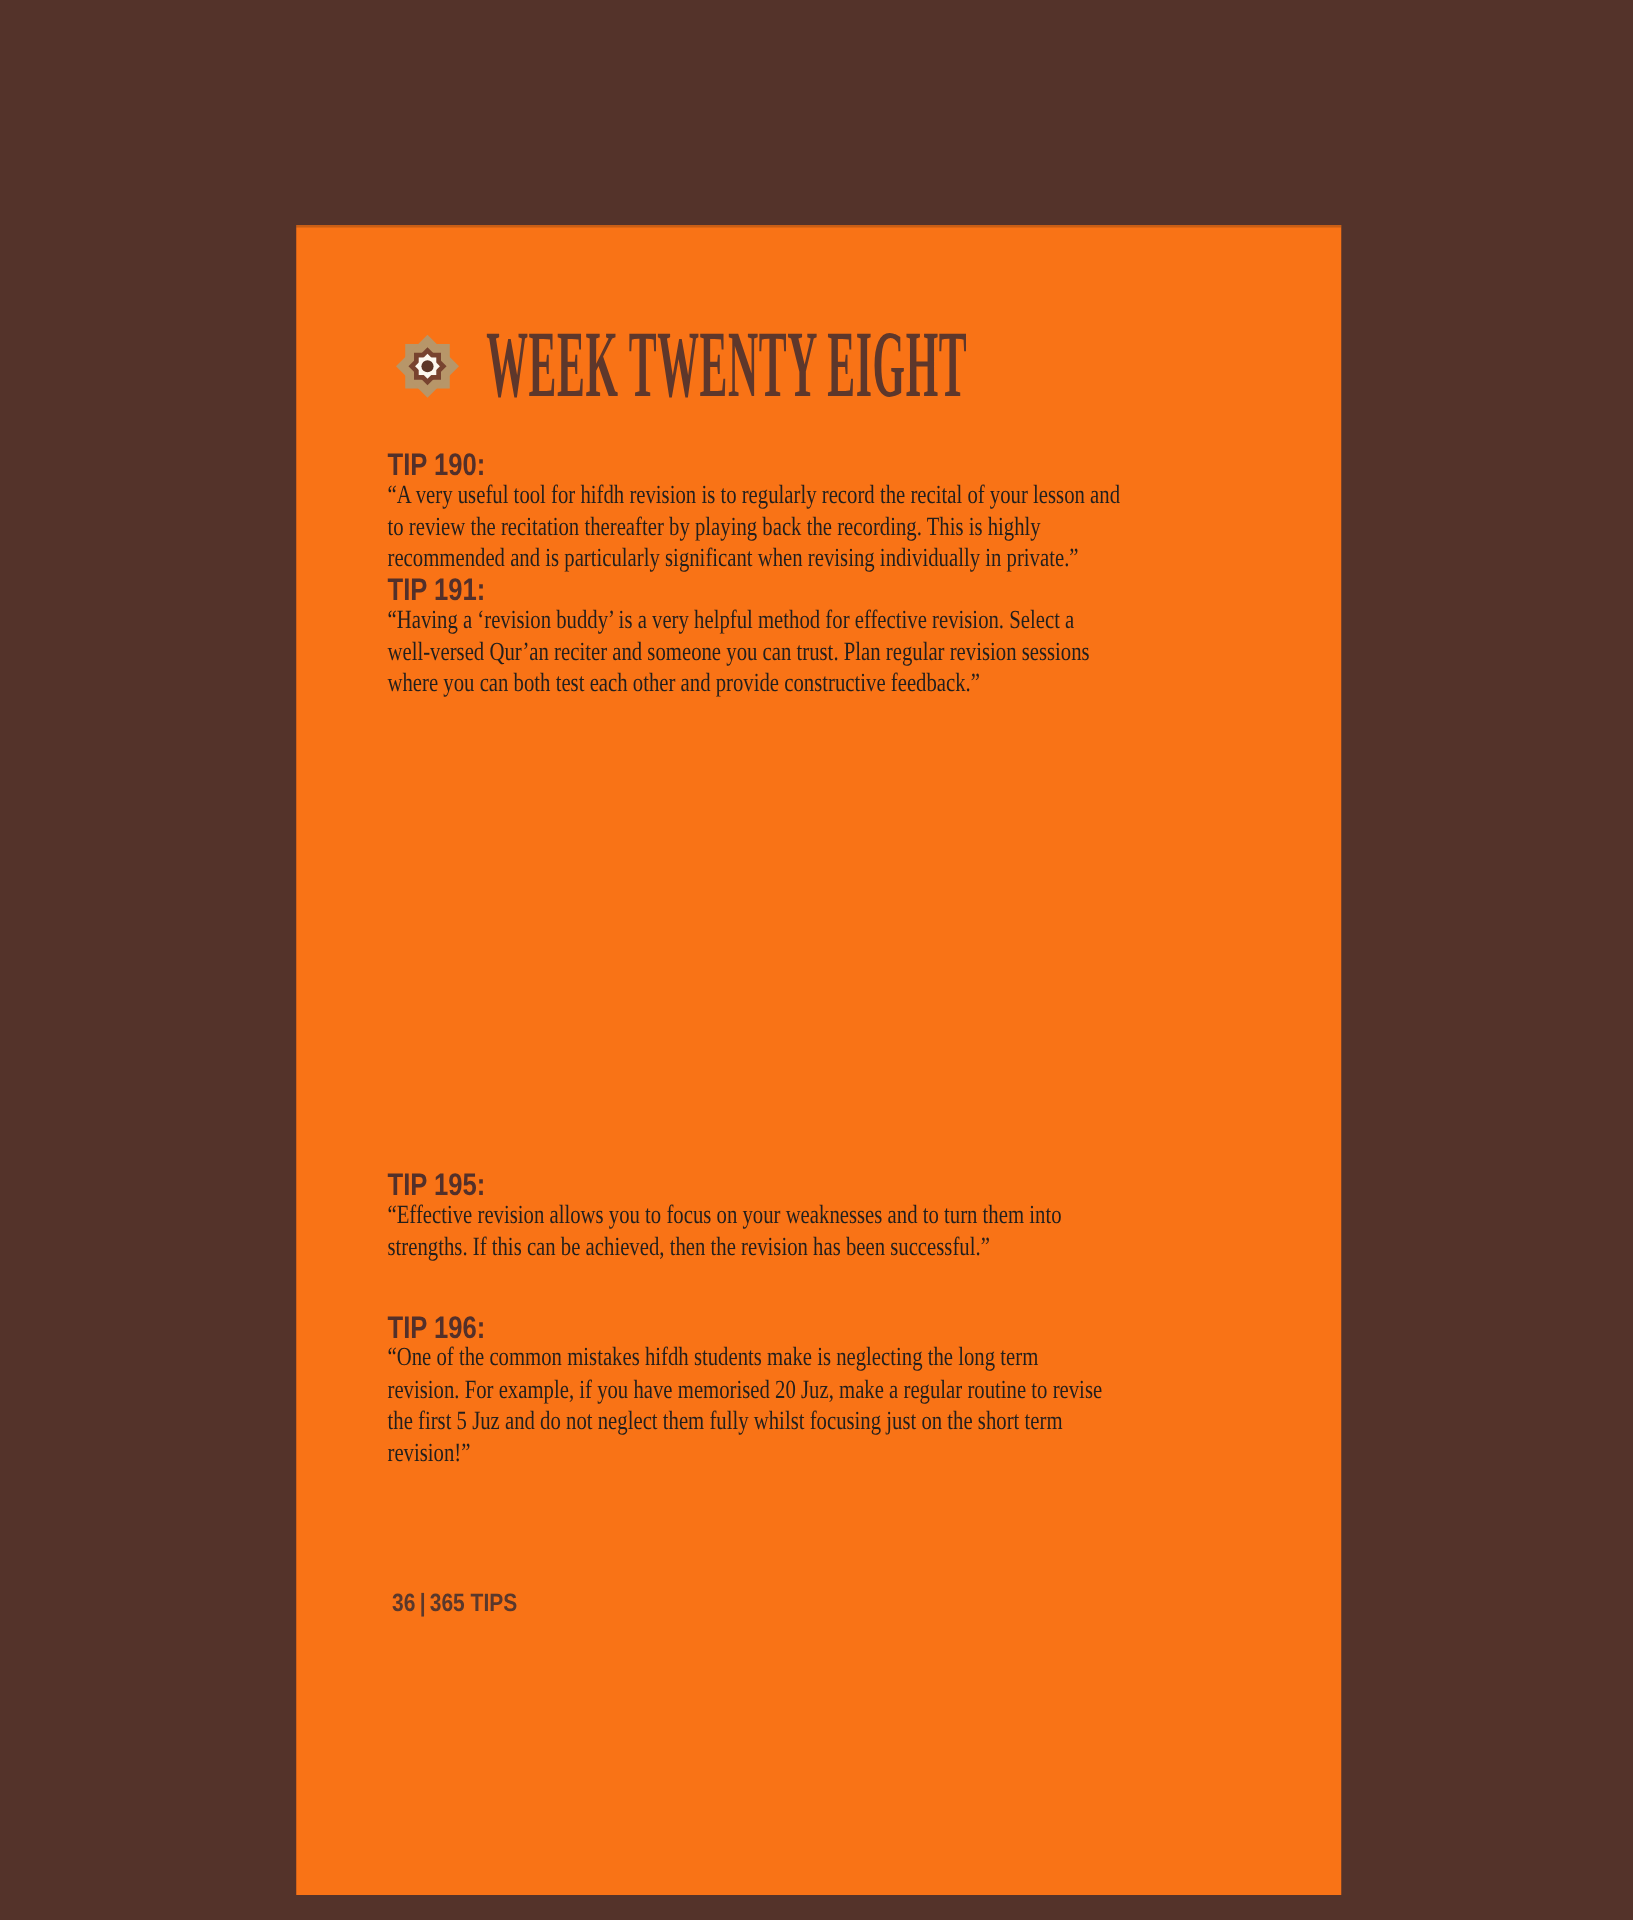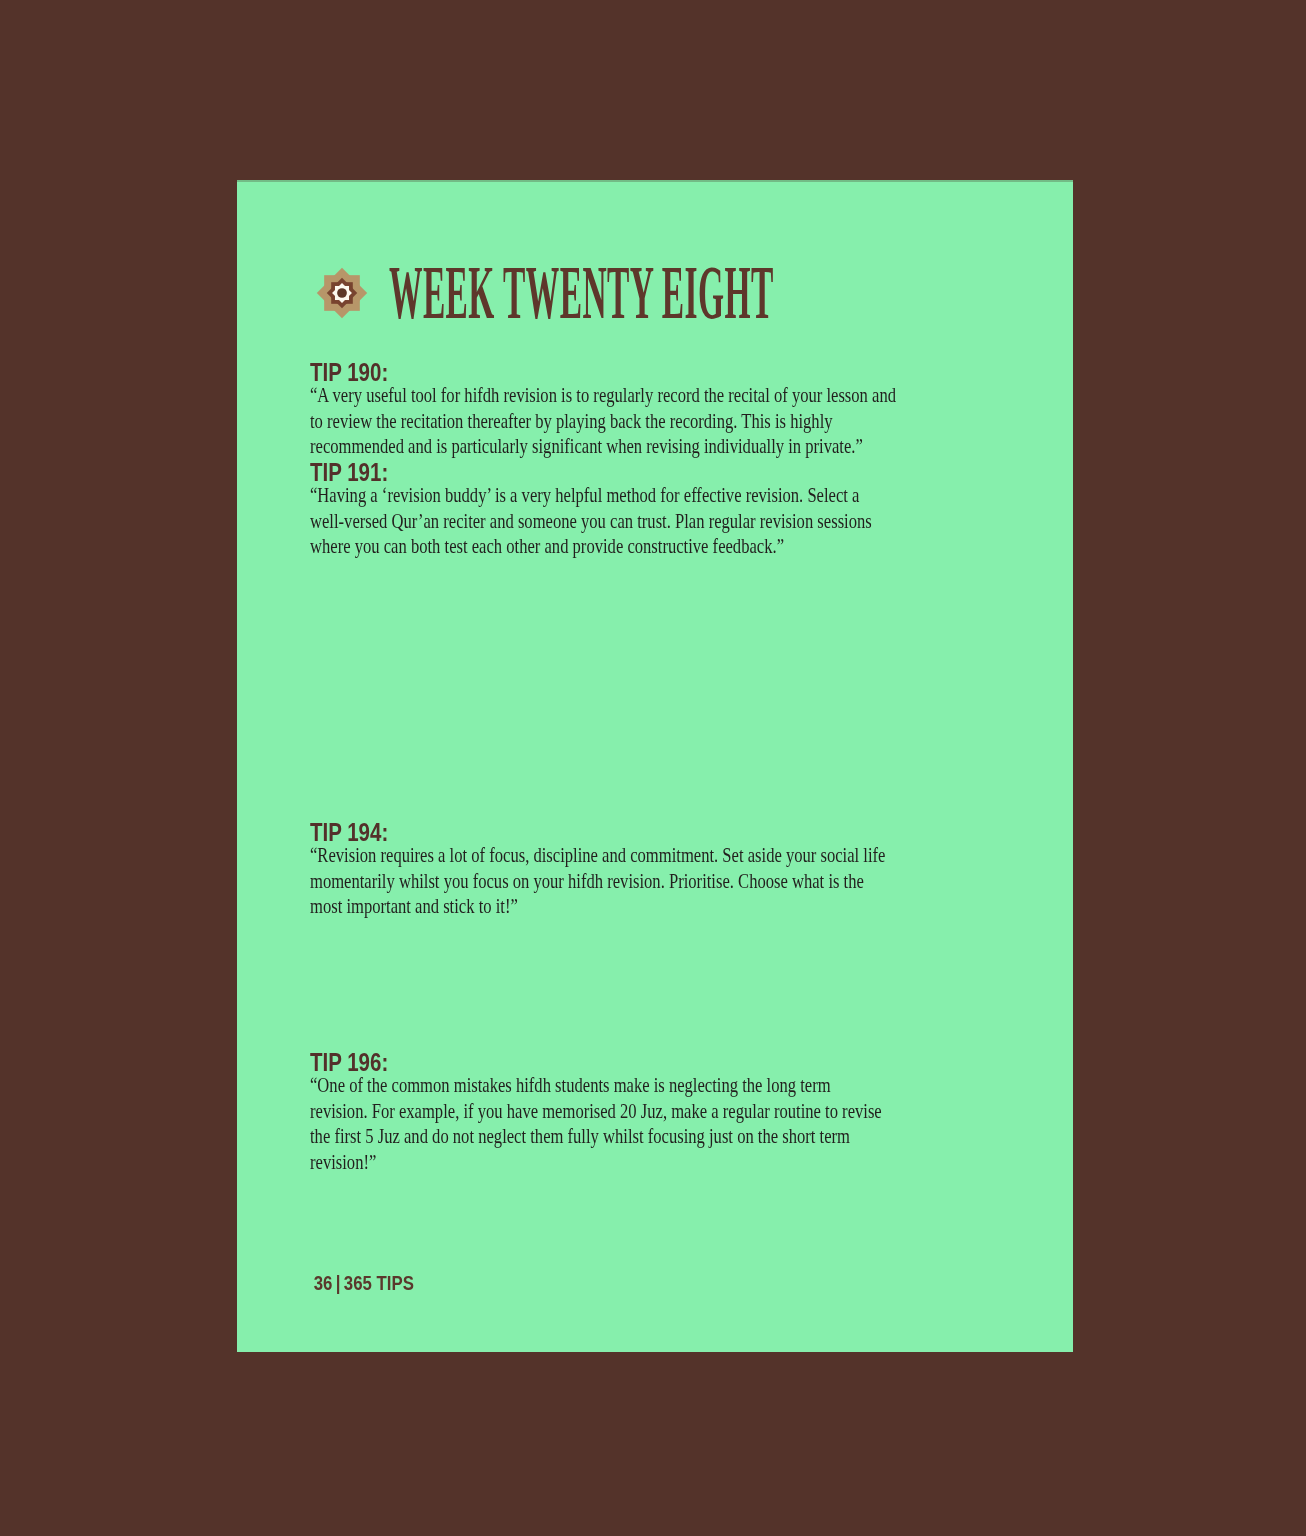--- a/index.html
+++ b/index.html
@@ -14,22 +14,22 @@
     position: relative;
     width: 1306px;
     height: 1536px;
     background: #54332a;
   }
   .page {
     position: absolute;
     left: 237px;
     top: 180px;
     width: 836px;
-    height: 1172px;
-    background: #86efac;
+    height: 1336px;
+    background: #f97316;
     box-shadow: inset 0 2px 0 rgba(60,30,20,0.25);
   }
   .header {
     position: absolute;
     left: 78px;
     top: 84px;
     height: 60px;
   }
   .star-icon {
     position: absolute;
@@ -124,27 +124,26 @@
 
     <div class="tip" style="top:282px">
       <p class="tip-label">TIP 191:</p>
       <p class="tip-text">“Having a ‘revision buddy’ is a very helpful method for effective revision. Select a
 well-versed Qur’an reciter and someone you can trust. Plan regular revision sessions
 where you can both test each other and provide constructive feedback.”</p>
     </div>
 
 
 
-    <div class="tip" style="top:642px">
-      <p class="tip-label">TIP 194:</p>
-      <p class="tip-text">“Revision requires a lot of focus, discipline and commitment. Set aside your social life
-momentarily whilst you focus on your hifdh revision. Prioritise. Choose what is the
-most important and stick to it!”</p>
+
+    <div class="tip" style="top:758px">
+      <p class="tip-label">TIP 195:</p>
+      <p class="tip-text">“Effective revision allows you to focus on your weaknesses and to turn them into
+strengths. If this can be achieved, then the revision has been successful.”</p>
     </div>
-
 
     <div class="tip" style="top:872px">
       <p class="tip-label">TIP 196:</p>
       <p class="tip-text">“One of the common mistakes hifdh students make is neglecting the long term
 revision. For example, if you have memorised 20 Juz, make a regular routine to revise
 the first 5 Juz and do not neglect them fully whilst focusing just on the short term
 revision!”</p>
     </div>
 
     <div class="footer">

